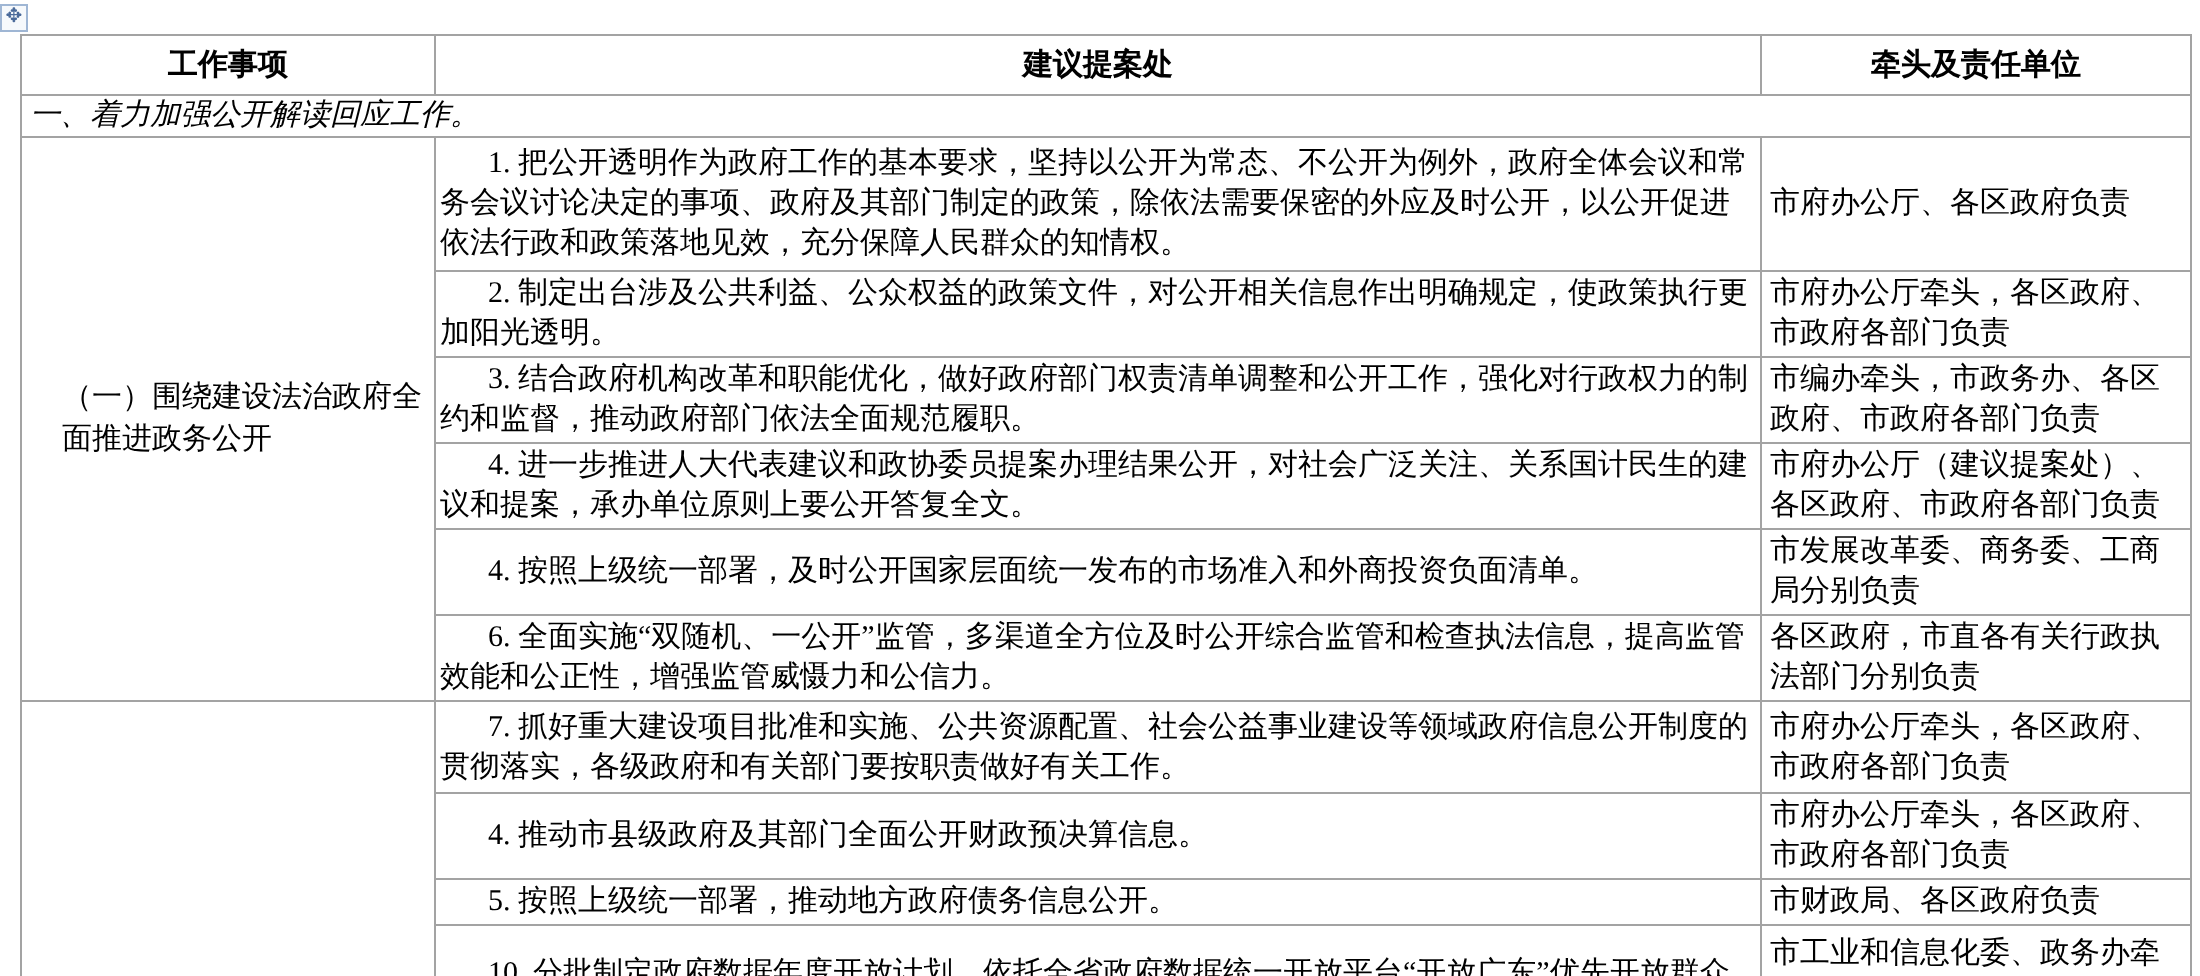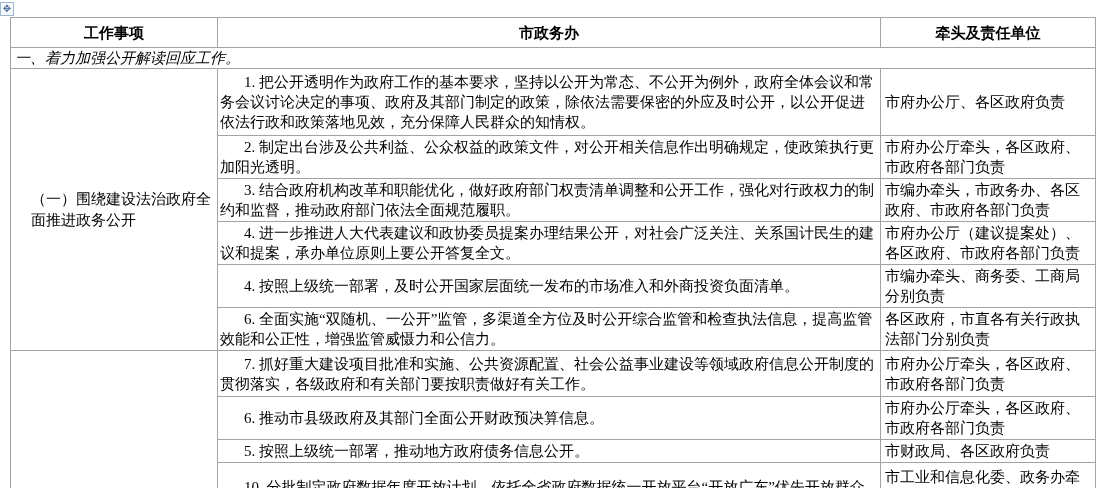--- a/index.html
+++ b/index.html
@@ -48,21 +48,21 @@
 
 <table class="doc">
   <colgroup>
     <col style="width:207px">
     <col style="width:663px">
     <col style="width:215px">
   </colgroup>
   <tbody>
       <tr style="height:30px">
     <th class="hdr">工作事项</th>
-    <th class="hdr">市政务办</th>
+    <th class="hdr">建议提案处</th>
     <th class="hdr">牵头及责任单位</th>
   </tr>
   <tr style="height:21px">
     <td class="section" colspan="3">一、着力加强公开解读回应工作。</td>
   </tr>
   <tr style="height:67px">
     <td class="group" rowspan="6">（一）围绕建设法治政府全面推进政务公开</td>
     <td class="task">1. 把公开透明作为政府工作的基本要求，坚持以公开为常态、不公开为例外，政府全体会议和常务会议讨论决定的事项、政府及其部门制定的政策，除依法需要保密的外应及时公开，以公开促进依法行政和政策落地见效，充分保障人民群众的知情权。</td>
     <td class="unit">市府办公厅、各区政府负责</td>
   </tr>
@@ -73,33 +73,33 @@
   <tr style="height:38px">
     <td class="task">3. 结合政府机构改革和职能优化，做好政府部门权责清单调整和公开工作，强化对行政权力的制约和监督，推动政府部门依法全面规范履职。</td>
     <td class="unit">市编办牵头，市政务办、各区政府、市政府各部门负责</td>
   </tr>
   <tr style="height:39px">
     <td class="task">4. 进一步推进人大代表建议和政协委员提案办理结果公开，对社会广泛关注、关系国计民生的建议和提案，承办单位原则上要公开答复全文。</td>
     <td class="unit">市府办公厅（建议提案处）、各区政府、市政府各部门负责</td>
   </tr>
   <tr style="height:33px">
     <td class="task">4. 按照上级统一部署，及时公开国家层面统一发布的市场准入和外商投资负面清单。</td>
-    <td class="unit">市编办牵头、商务委、工商局分别负责</td>
+    <td class="unit">市发展改革委、商务委、工商局分别负责</td>
   </tr>
   <tr style="height:34px">
     <td class="task">6. 全面实施“双随机、一公开”监管，多渠道全方位及时公开综合监管和检查执法信息，提高监管效能和公正性，增强监管威慑力和公信力。</td>
     <td class="unit">各区政府，市直各有关行政执法部门分别负责</td>
   </tr>
   <tr style="height:46px">
     <td class="group" rowspan="4"></td>
     <td class="task">7. 抓好重大建设项目批准和实施、公共资源配置、社会公益事业建设等领域政府信息公开制度的贯彻落实，各级政府和有关部门要按职责做好有关工作。</td>
     <td class="unit">市府办公厅牵头，各区政府、市政府各部门负责</td>
   </tr>
   <tr style="height:27px">
-    <td class="task">6. 推动市县级政府及其部门全面公开财政预决算信息。</td>
+    <td class="task">4. 推动市县级政府及其部门全面公开财政预决算信息。</td>
     <td class="unit">市府办公厅牵头，各区政府、市政府各部门负责</td>
   </tr>
   <tr style="height:23px">
     <td class="task">5. 按照上级统一部署，推动地方政府债务信息公开。</td>
     <td class="unit">市财政局、各区政府负责</td>
   </tr>
   <tr style="height:68px">
     <td class="task">10. 分批制定政府数据年度开放计划，依托全省政府数据统一开放平台“开放广东”优先开放群众关注度高的重点领域数据集、数据接口和数据应用。</td>
     <td class="unit">市工业和信息化委、政务办牵头，各区政府、市政府各部门负责</td>
   </tr>

